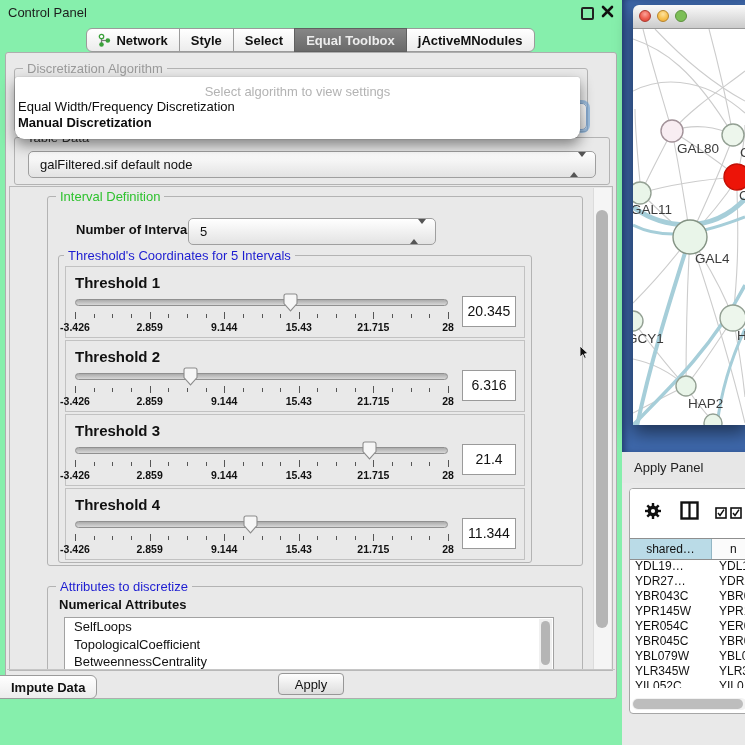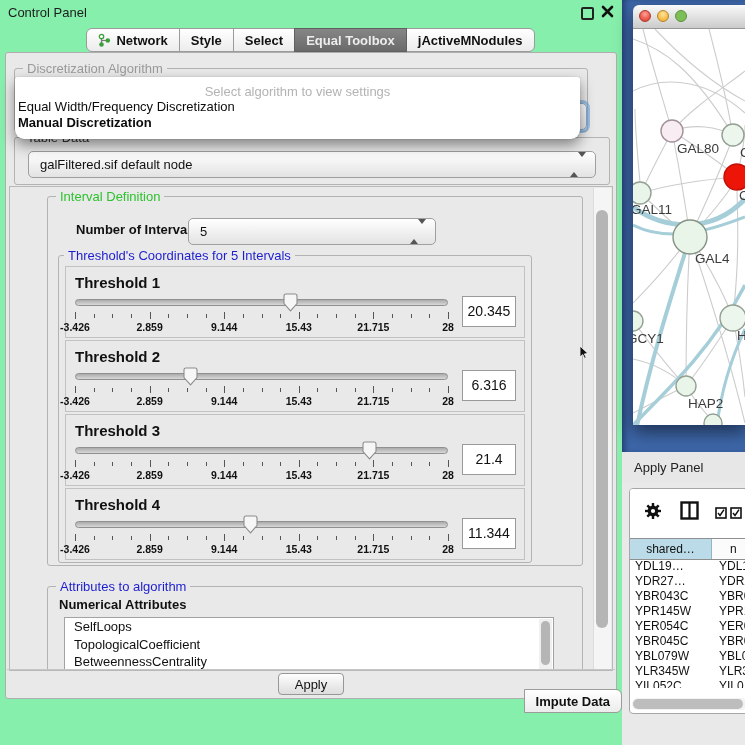--- a/index.html
+++ b/index.html
@@ -5,21 +5,21 @@
   html,body{margin:0;padding:0;}
   body{width:745px;height:745px;position:relative;overflow:hidden;background:#e9e9e9;
        font-family:"Liberation Sans",sans-serif;color:#111;}
   
   .cp{position:absolute;left:0;top:0;width:622px;height:745px;background:#86efac;}
   .cp-titlebar{position:absolute;left:0;top:0;width:100%;height:24px;}
   .cp-title{position:absolute;left:8px;top:5px;font-size:13px;color:#1c1c1c;}
   .float-ic{position:absolute;left:581px;top:7px;width:9px;height:9px;border:2px solid #222;border-radius:2px;cursor:default;}
   .close-ic{position:absolute;left:601px;top:5px;width:14px;height:14px;}
   .toptabs{position:absolute;left:0;top:28px;width:622px;display:flex;justify-content:center;}
-  .bottomtabs{position:absolute;left:0;top:689px;width:622px;display:flex;justify-content:flex-end;}
+  .bottomtabs{position:absolute;left:0;top:675px;width:622px;display:flex;justify-content:flex-start;}
   .seg{display:flex;align-items:center;gap:5px;padding:0 11px;height:22px;font-size:13px;font-weight:bold;
        color:#111;background:linear-gradient(#ffffff,#ececec);border:1px solid #9b9b9b;margin-left:-1px;}
   .seg.active{background:linear-gradient(#868686,#6a6a6a);color:#ededed;border-color:#606060;z-index:1;}
   .seg:first-child{border-radius:6px 0 0 6px;}
   .seg:last-child{border-radius:0 6px 6px 0;}
   .tabicon{display:inline-flex;}
   .content{position:absolute;left:5px;top:52px;width:610px;height:645px;border:1px solid #aeaeae;border-radius:3px;background:#e9e9e9;}
   .grp{position:absolute;border:1px solid #b3b3b3;border-radius:3px;}
   .grp-label{position:absolute;top:-8px;left:8px;background:#e9e9e9;padding:0 4px;font-size:13px;white-space:nowrap;}
   .alg-grp{left:8px;top:15px;width:572px;height:62px;}
@@ -339,21 +339,21 @@
                     <span class="ticklabel" style="left:100%">28</span>
                   </div>
                   <div class="valbox">11.344</div>
                 </div>
               </div>
             </div>
         </div>
       </div>
 
       <div class="grp attr-grp">
-        <span class="grp-label">Attributes to algorithm</span>
+        <span class="grp-label">Attributes to discretize</span>
         <span class="attr-title">Numerical Attributes</span>
         <div class="attr-list">
           <div id="attr-items">
               <div class="attr-item">SelfLoops</div>
               <div class="attr-item">TopologicalCoefficient</div>
               <div class="attr-item">BetweennessCentrality</div>
             </div>
           <div class="attr-vsb">
               <div class="attr-vsb-thumb"></div>
             </div>

